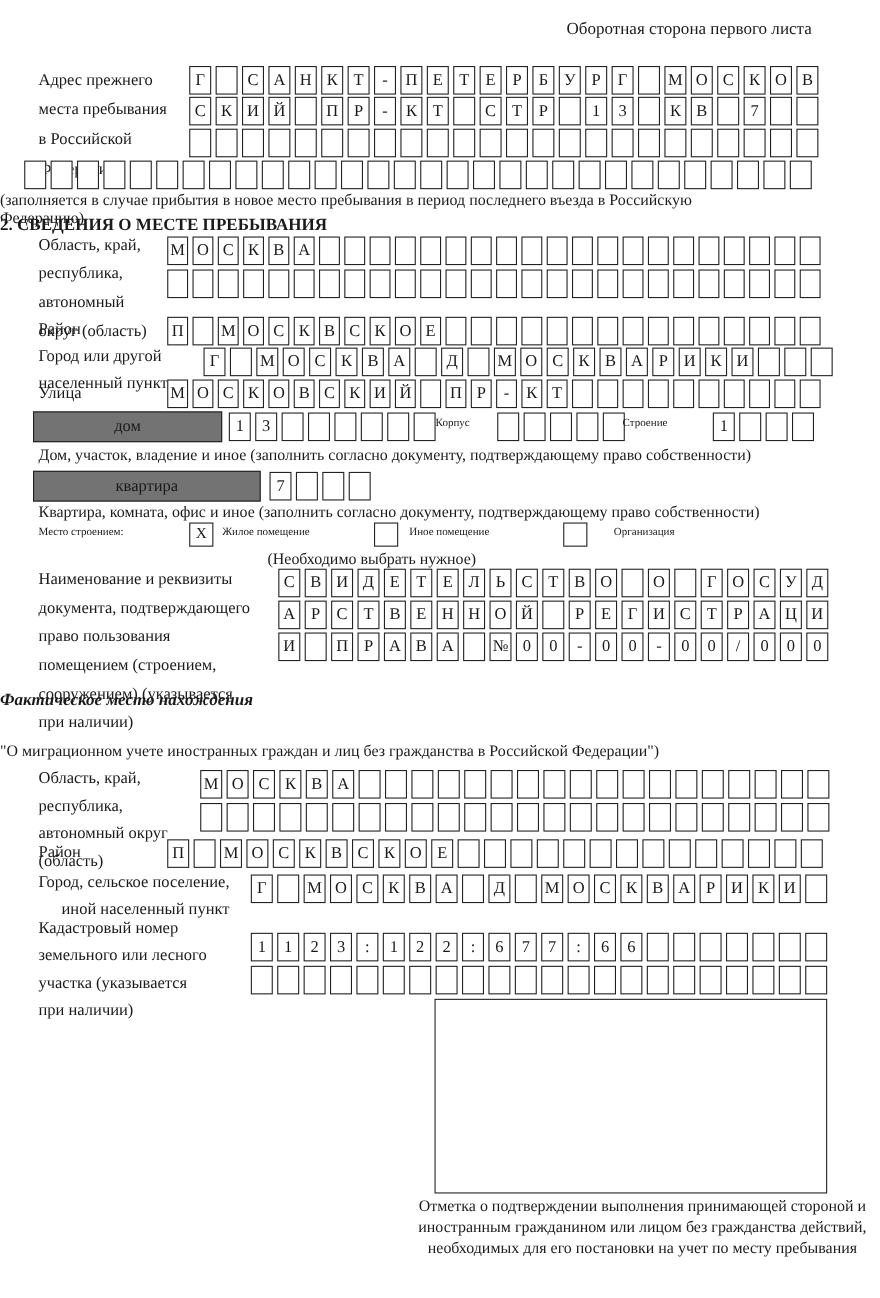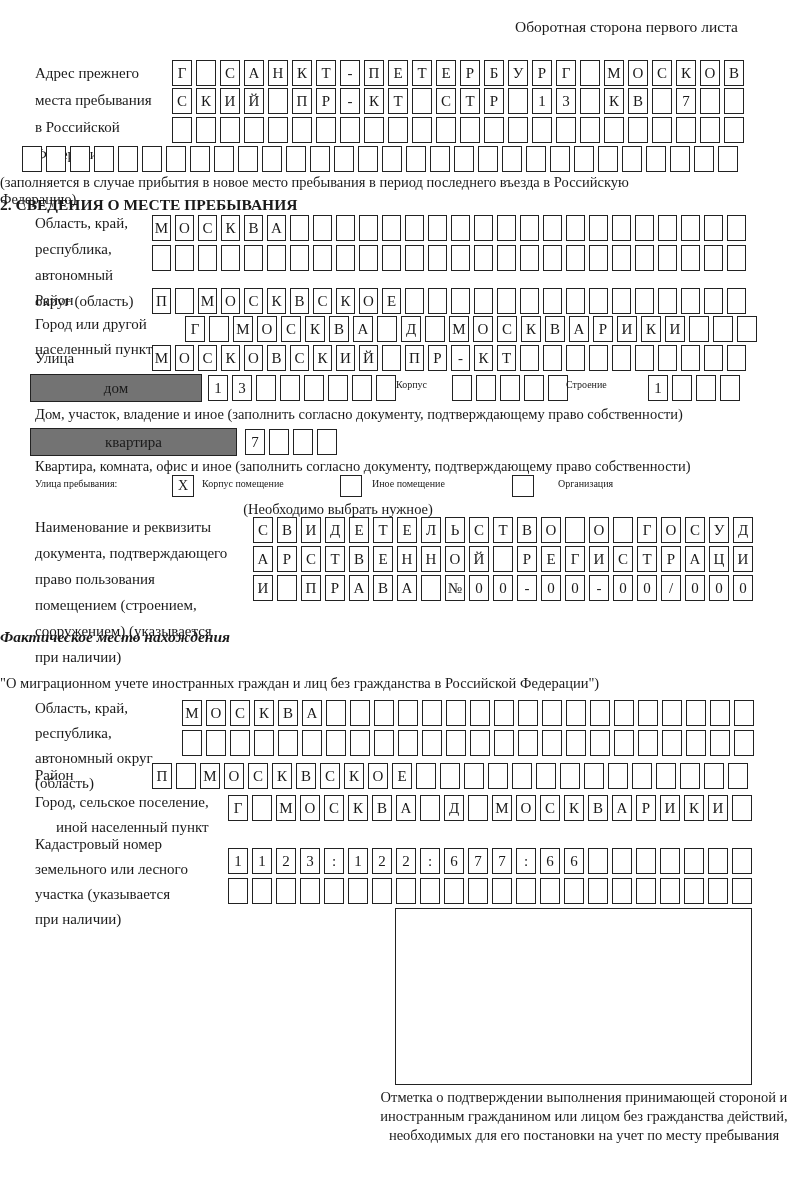--- a/index.html
+++ b/index.html
@@ -327,23 +327,23 @@
 
   <div class="abs boxlabel" style="left:30px;top:428px;width:205px;">квартира</div>
   <div class="abs cells" style="left:245px;top:429px;">
       <span class="cell">7</span>
       <span class="cell"></span>
       <span class="cell"></span>
       <span class="cell"></span>
     </div>
   <div class="abs cap" style="left:35px;top:458px;">Квартира, комната, офис и иное (заполнить согласно документу, подтверждающему право собственности)</div>
 
-  <div class="abs opt" style="left:35px;top:478px;">Улица пребывания:</div>
+  <div class="abs opt" style="left:35px;top:478px;">Место строением:</div>
   <div class="abs checkbox" style="left:172px;top:475px;">X</div>
-  <div class="abs opt" style="left:202px;top:478px;">Корпус помещение</div>
+  <div class="abs opt" style="left:202px;top:478px;">Жилое помещение</div>
   <div class="abs checkbox" style="left:340px;top:475px;"></div>
   <div class="abs opt" style="left:372px;top:478px;">Иное помещение</div>
   <div class="abs checkbox" style="left:512px;top:475px;"></div>
   <div class="abs opt" style="left:558px;top:478px;">Организация</div>
   <div class="abs cap" style="left:208px;top:501px;width:260px;text-align:center;">(Необходимо выбрать нужное)</div>
 
   <div class="abs lbl" style="left:35px;top:514px;line-height:26px;">Наименование и реквизиты
 документа, подтверждающего
 право пользования
 помещением (строением,

